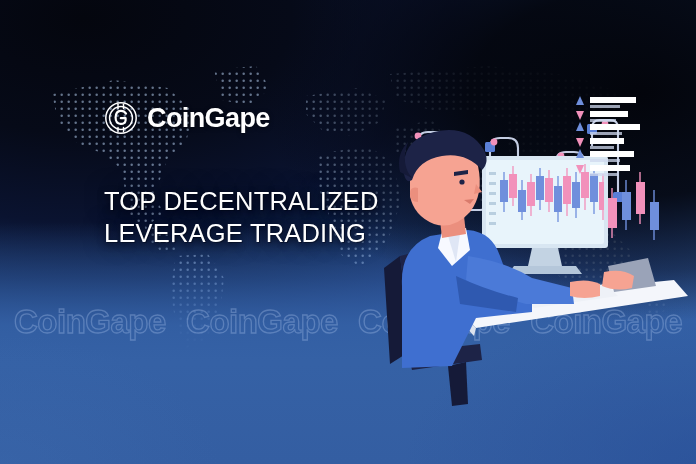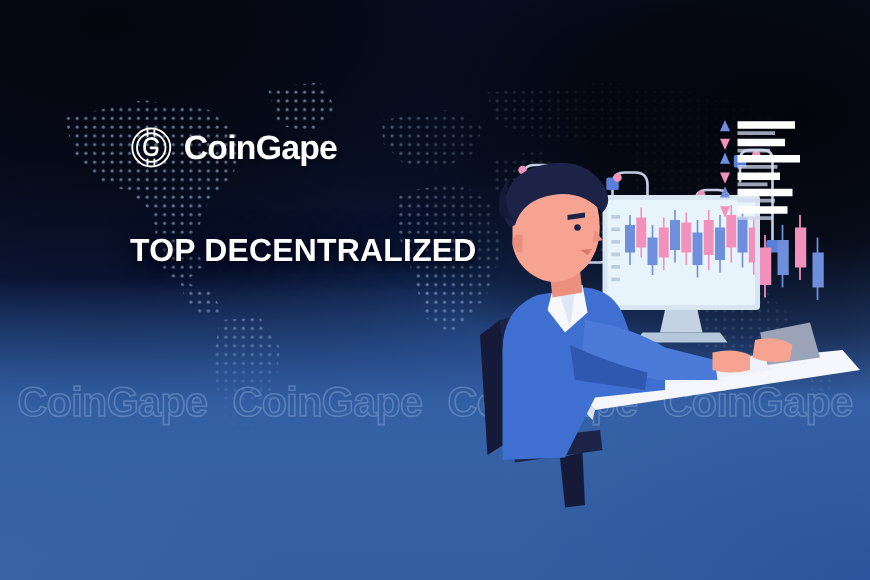--- a/index.html
+++ b/index.html
@@ -104,21 +104,21 @@
   .headline {
     position: absolute;
     left: 104px; top: 185px;
     z-index: 8;
     width: 330px;
   }
   .headline .line {
     display: block;
     color: #ffffff;
     font-size: 25.5px;
-    font-weight: 700;
+    font-weight: 400;
     letter-spacing: 0.2px;
     line-height: 1.26;
     text-transform: uppercase;
     text-shadow:
       0 2px 7px rgba(2,5,16,.85),
       0 0 22px rgba(3,8,24,.75),
       1px 1px 0 rgba(6,12,30,.5);
     white-space: nowrap;
   }
 
@@ -392,15 +392,16 @@
           <line x1="19.5" y1="26.4" x2="19.5" y2="30.8"></line>
         </g>
         <path d="M22 12.6 Q20.2 9.6 16.6 9.8 Q11.8 10.1 11.6 16.4 Q11.5 22.6 16.6 22.9 Q21 23.1 21.6 19.4 L21.6 17.2 L16.8 17.2" fill="none" stroke="#ffffff" stroke-width="2.2" stroke-linecap="round" stroke-linejoin="round"></path>
       </svg>
     </span>
     <span class="logo-text">CoinGape</span>
   </div>
 
   <div class="headline">
     <span class="line">TOP DECENTRALIZED</span>
+    <span class="line">LEVERAGE TRADING</span>
   </div>
 
 </div>
 
 </body></html>

